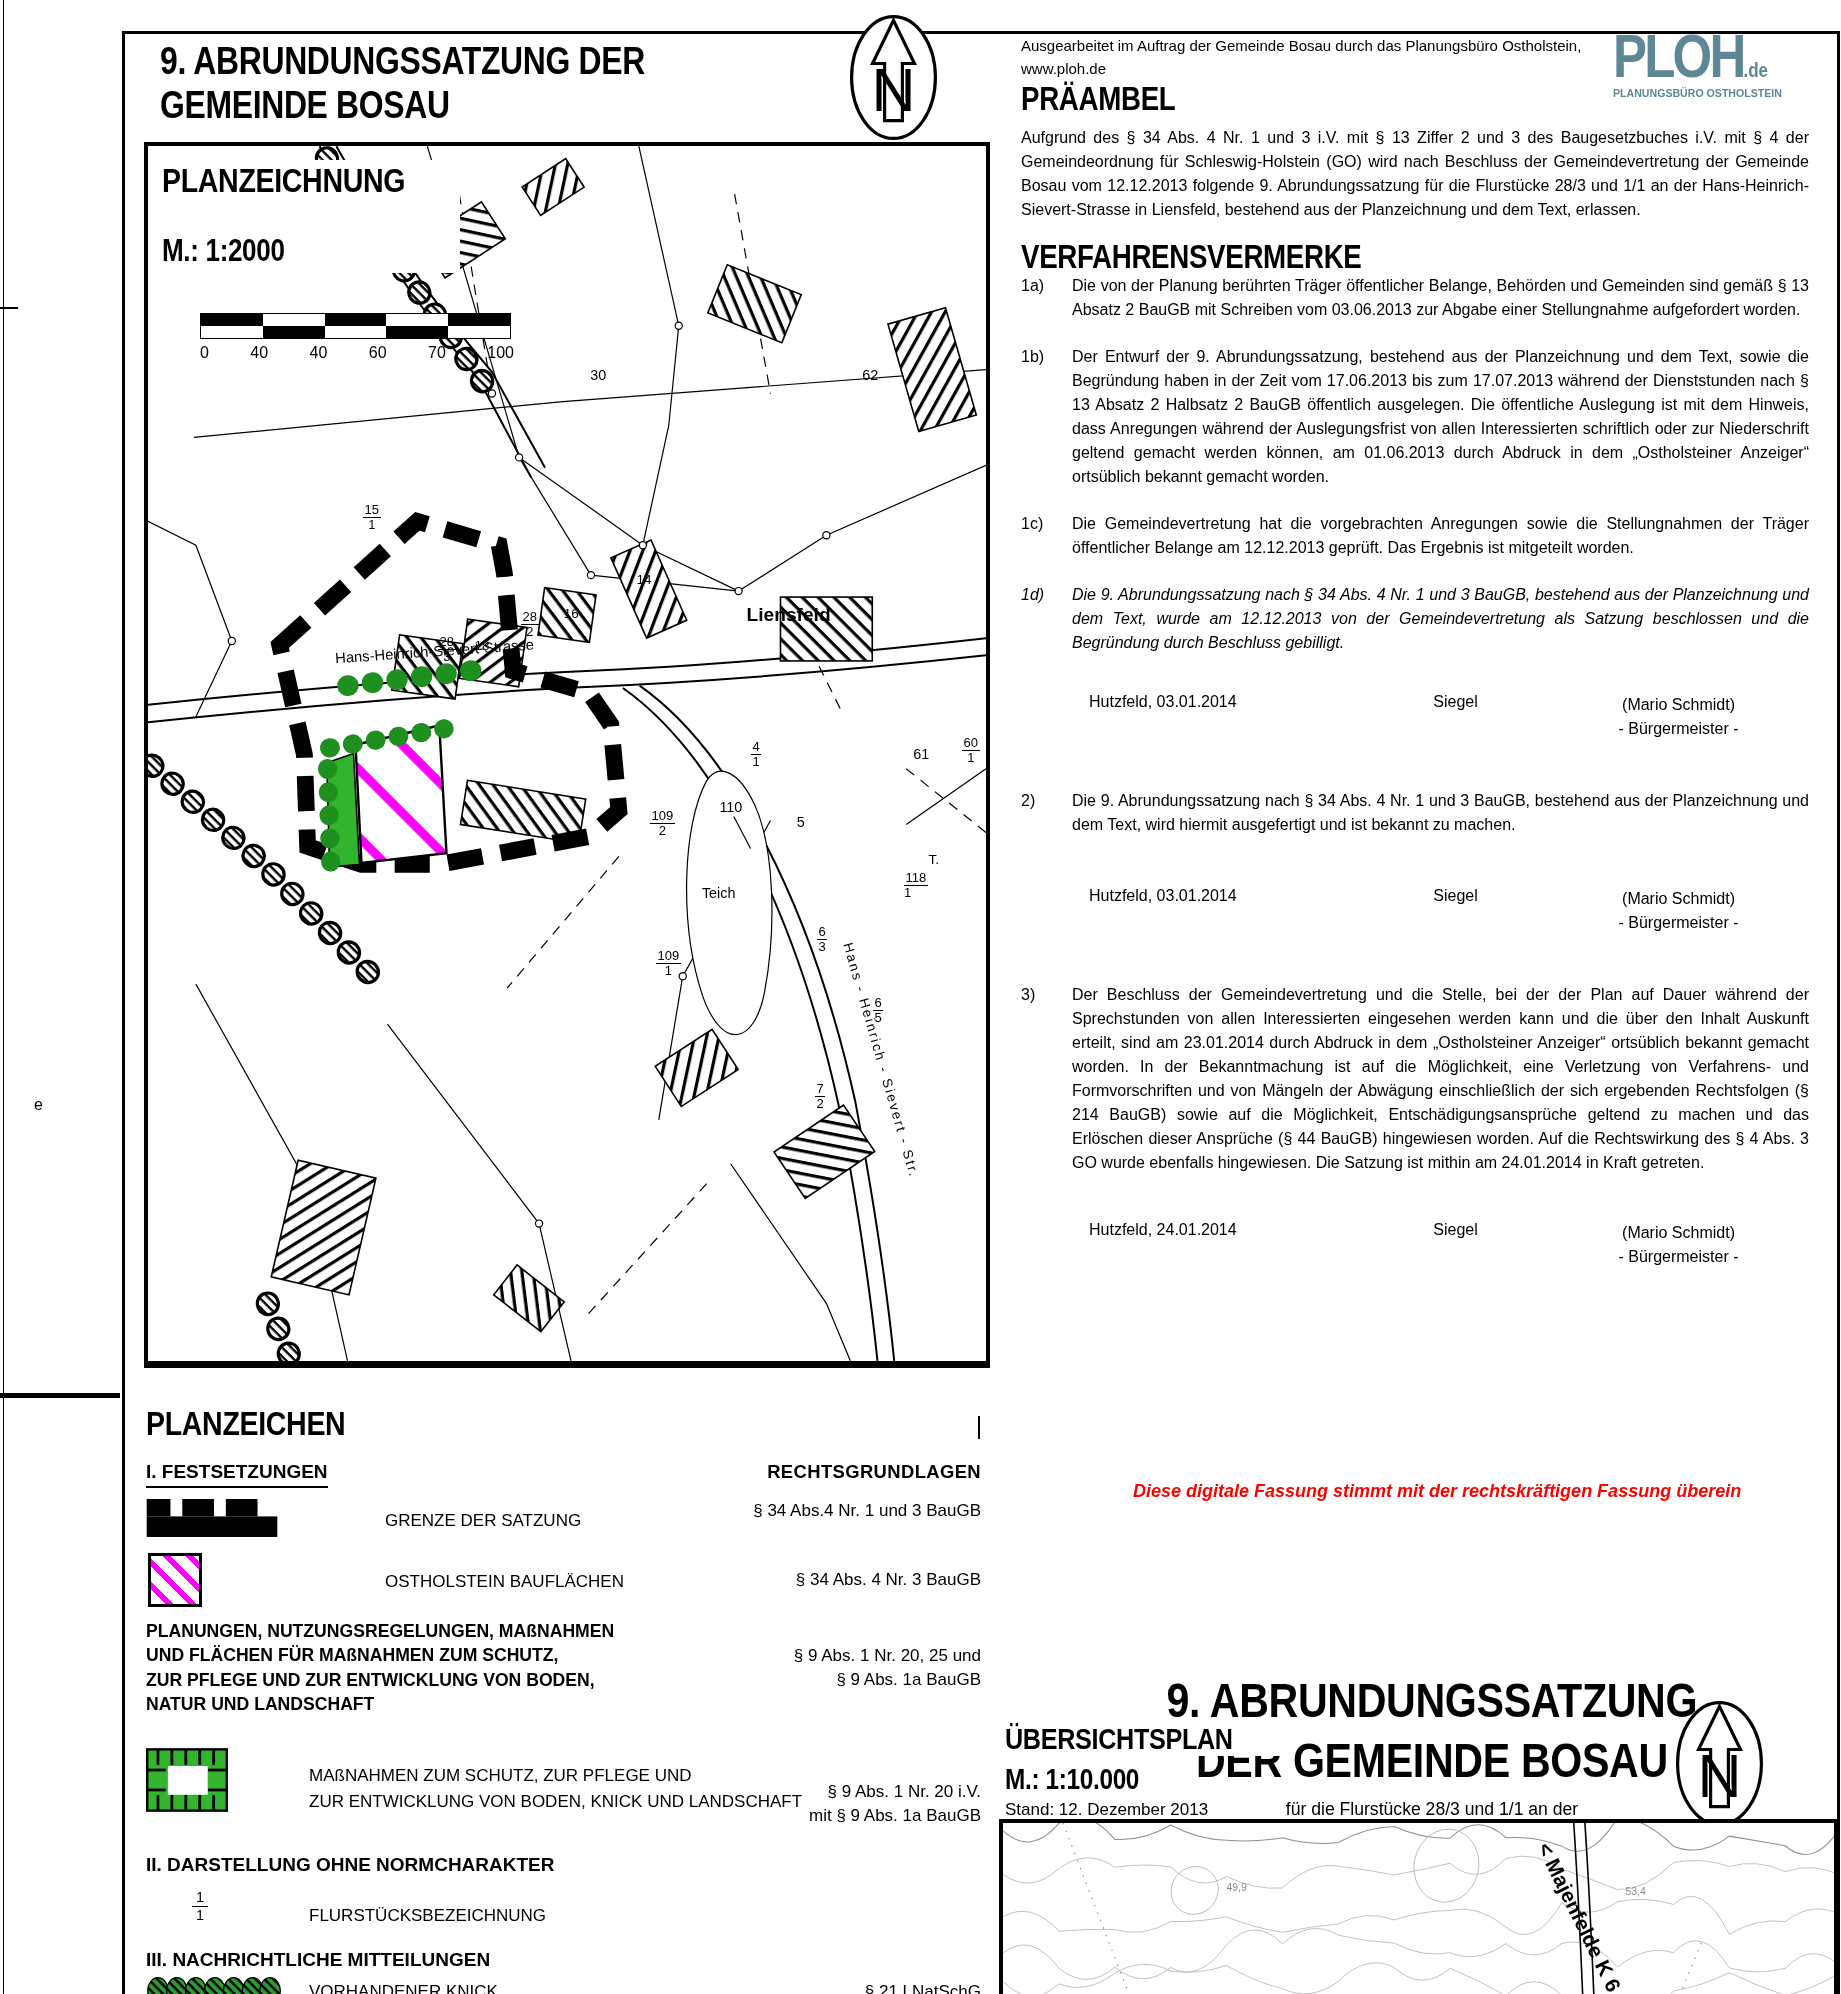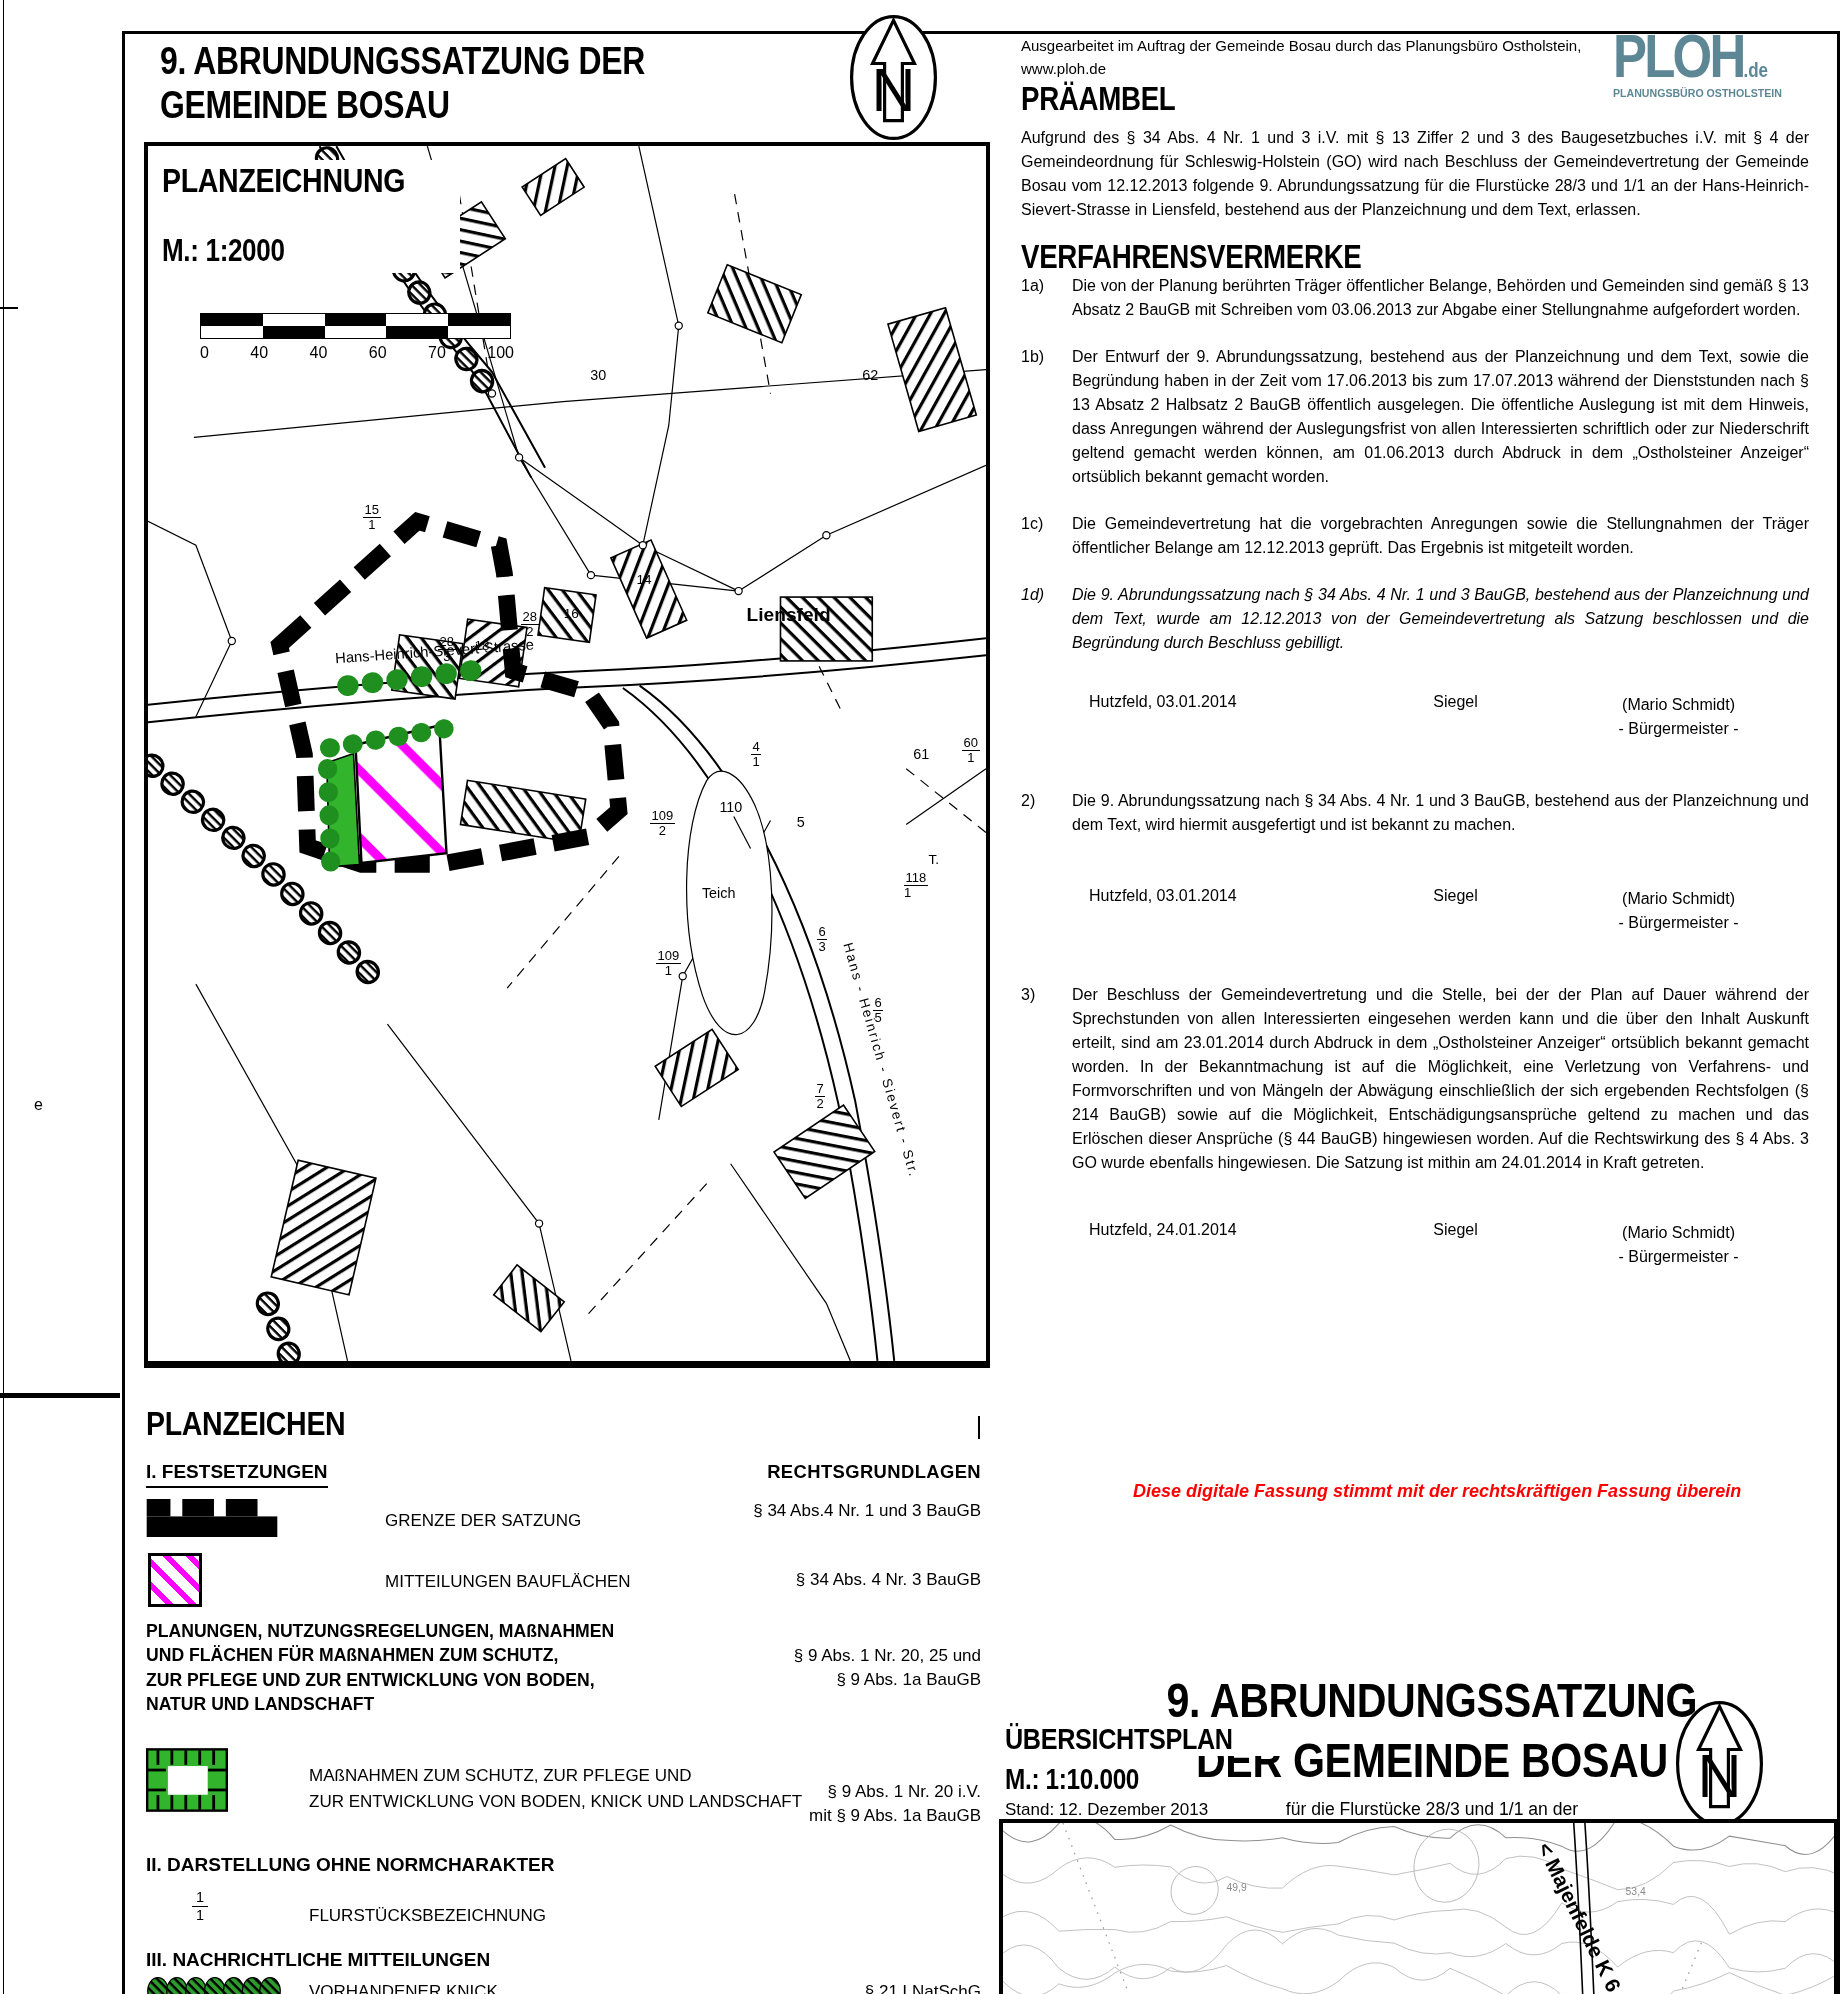--- a/index.html
+++ b/index.html
@@ -299,21 +299,21 @@
       <rect x="0" y="44" width="330" height="52" fill="#000"></rect>
       <rect x="90" y="0" width="80" height="44" fill="#000"></rect>
       <rect x="200" y="0" width="80" height="44" fill="#000"></rect>
       <rect x="0" y="0" width="60" height="44" fill="#000"></rect>
     </svg>
   </div>
   <div class="abs leg-label" style="left:385px;top:1511px;">GRENZE DER SATZUNG</div>
   <div class="abs leg-legal" style="left:742px;top:1501px;width:239px;">§ 34 Abs.4 Nr. 1 und 3 BauGB</div>
 
   <div class="abs" style="left:148px;top:1553px;width:54px;height:54px;border:3.2px solid #000;box-sizing:border-box;background:repeating-linear-gradient(45deg,#fff,#fff 10.4px,#ff00ff 10.4px,#ff00ff 16px);"></div>
-  <div class="abs leg-label" style="left:385px;top:1572px;">MITTEILUNGEN BAUFLÄCHEN</div>
+  <div class="abs leg-label" style="left:385px;top:1572px;">OSTHOLSTEIN BAUFLÄCHEN</div>
   <div class="abs leg-legal" style="left:742px;top:1570px;width:239px;">§ 34 Abs. 4 Nr. 3 BauGB</div>
 
   <div class="abs prelines" style="left:146px;top:1619px;width:622px;font-weight:700;font-size:17.6px;line-height:1.38;">PLANUNGEN, NUTZUNGSREGELUNGEN, MAßNAHMEN
 UND FLÄCHEN FÜR MAßNAHMEN ZUM SCHUTZ,
 ZUR PFLEGE UND ZUR ENTWICKLUNG VON BODEN,
 NATUR UND LANDSCHAFT</div>
   <div class="abs prelines leg-legal" style="left:742px;top:1644px;width:239px;line-height:1.4;">§ 9 Abs. 1 Nr. 20, 25 und
 § 9 Abs. 1a BauGB</div>
 
   <div class="abs" style="left:146px;top:1748px;">

